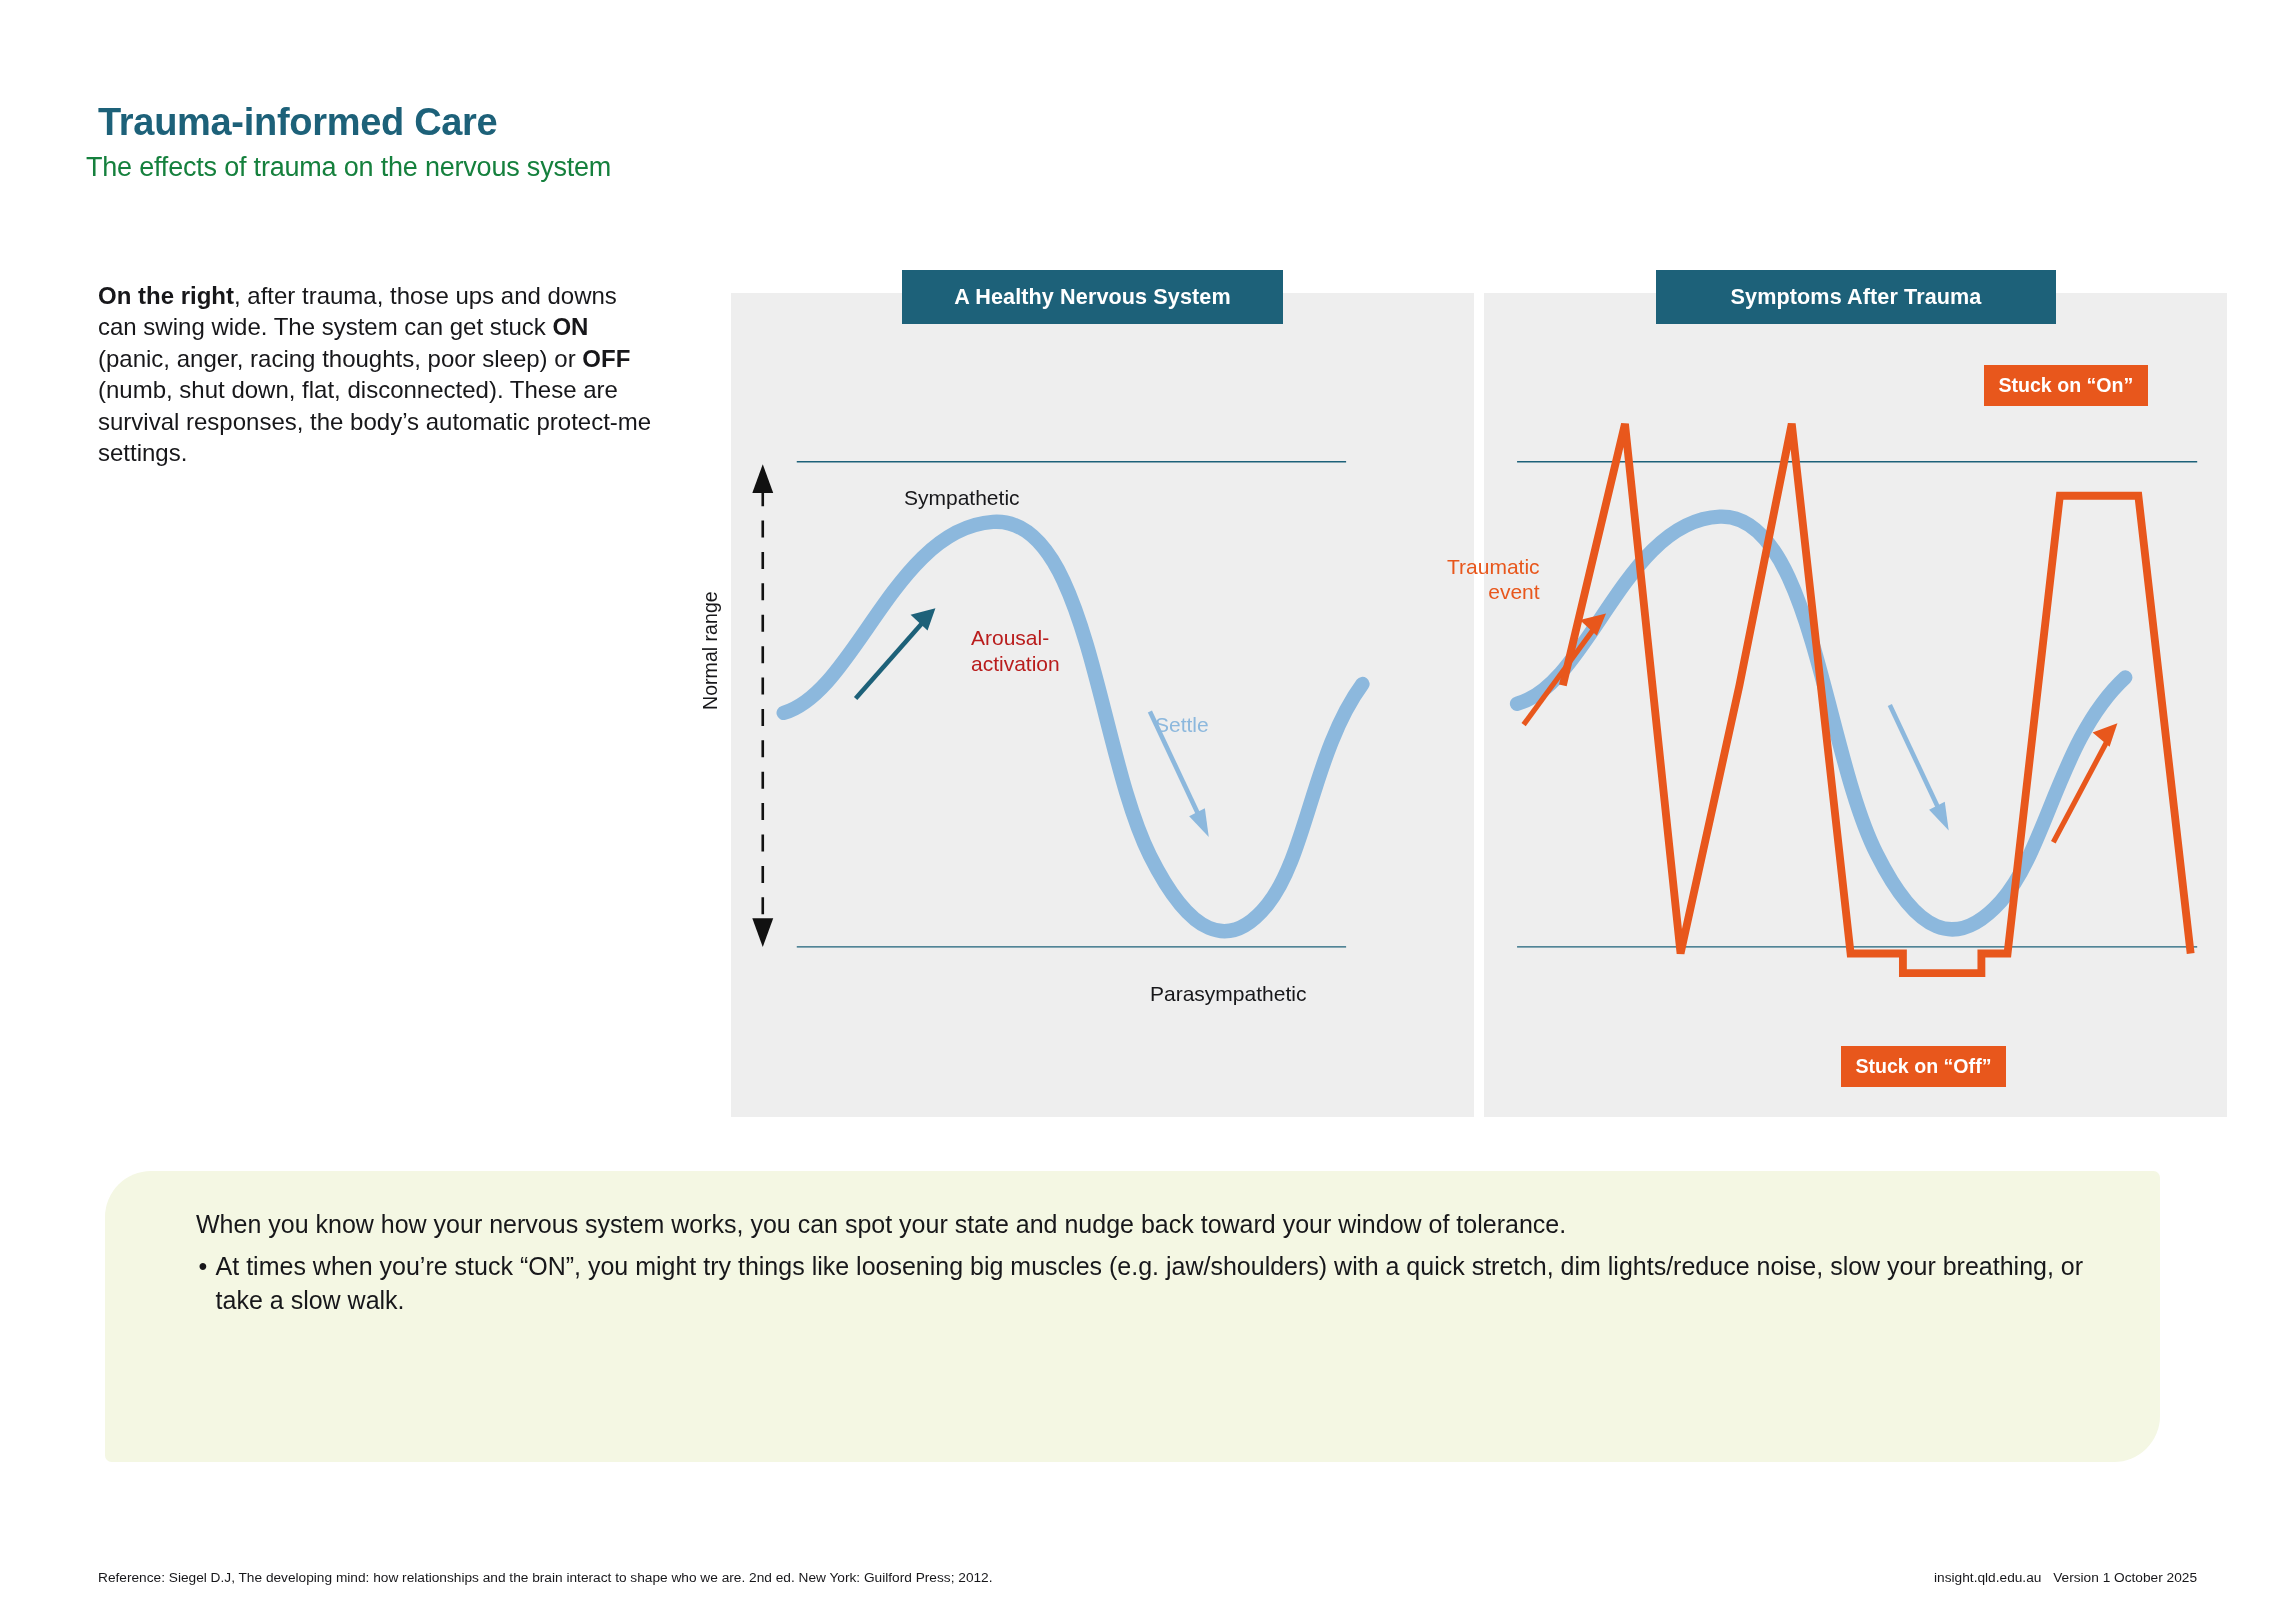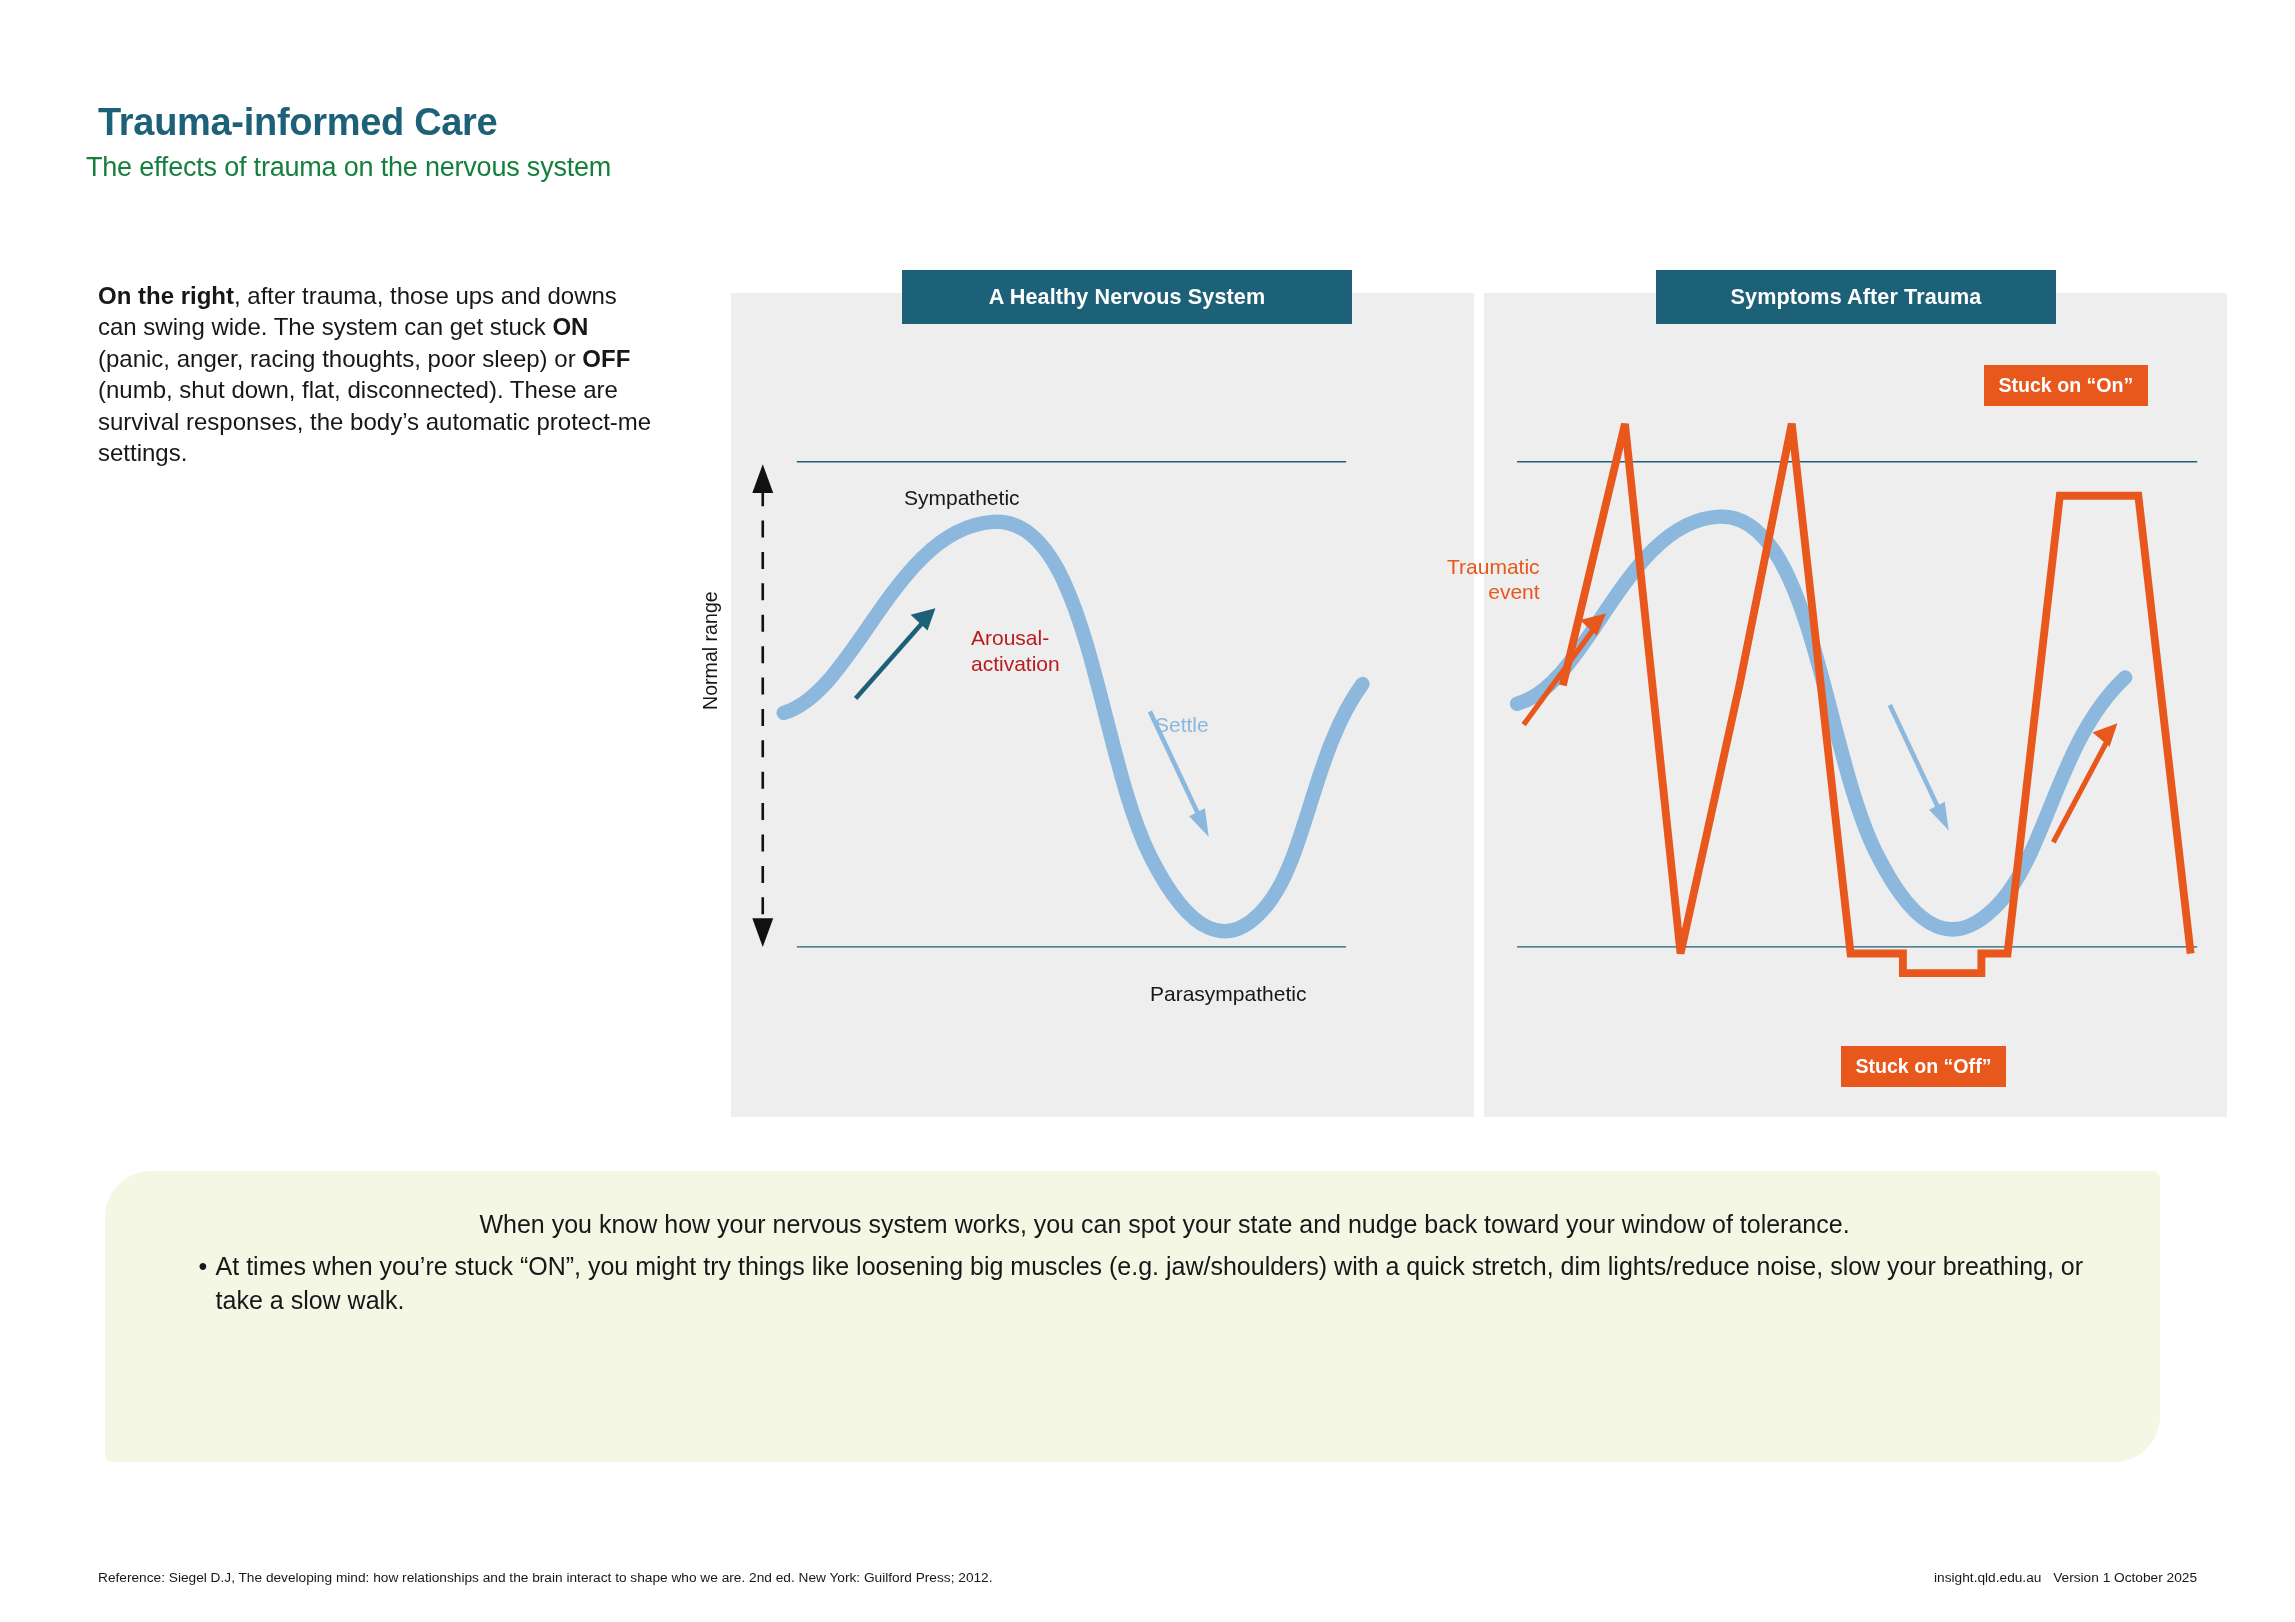--- a/index.html
+++ b/index.html
@@ -64,21 +64,21 @@
     top: 270px;
     height: 54px;
     line-height: 54px;
     background: #1d6179;
     color: #ffffff;
     font-size: 21.6px;
     font-weight: bold;
     text-align: center;
     letter-spacing: 0.1px;
   }
-  #title-healthy { left: 902px; width: 450px; }
+  #title-healthy { left: 902px; width: 381px; }
   #title-trauma  { left: 1656px; width: 400px; }
 
   .panel-svg {
     position: absolute;
     top: 293px;
     height: 824px;
     width: 743px;
   }
   #svg-healthy { left: 731px; }
   #svg-trauma  { left: 1484px; }
@@ -137,21 +137,21 @@
   }
   .callout-inner {
     position: absolute;
     left: 196px;
     top: 1207px;
     width: 1937px;
     font-size: 25px;
     line-height: 1.36;
     color: #17171a;
   }
-  .callout-inner .lead { margin: 0 0 7.9px 0; text-align: center; }
+  .callout-inner .lead { margin: 0 0 7.9px 0; }
   .callout-inner ul { margin: 0; padding: 0; list-style: none; }
   .callout-inner li {
     position: relative;
     padding-left: 19.6px;
     margin-bottom: 5.2px;
   }
   .callout-inner li:before {
     content: "\2022";
     position: absolute;
     left: 2.6px;

